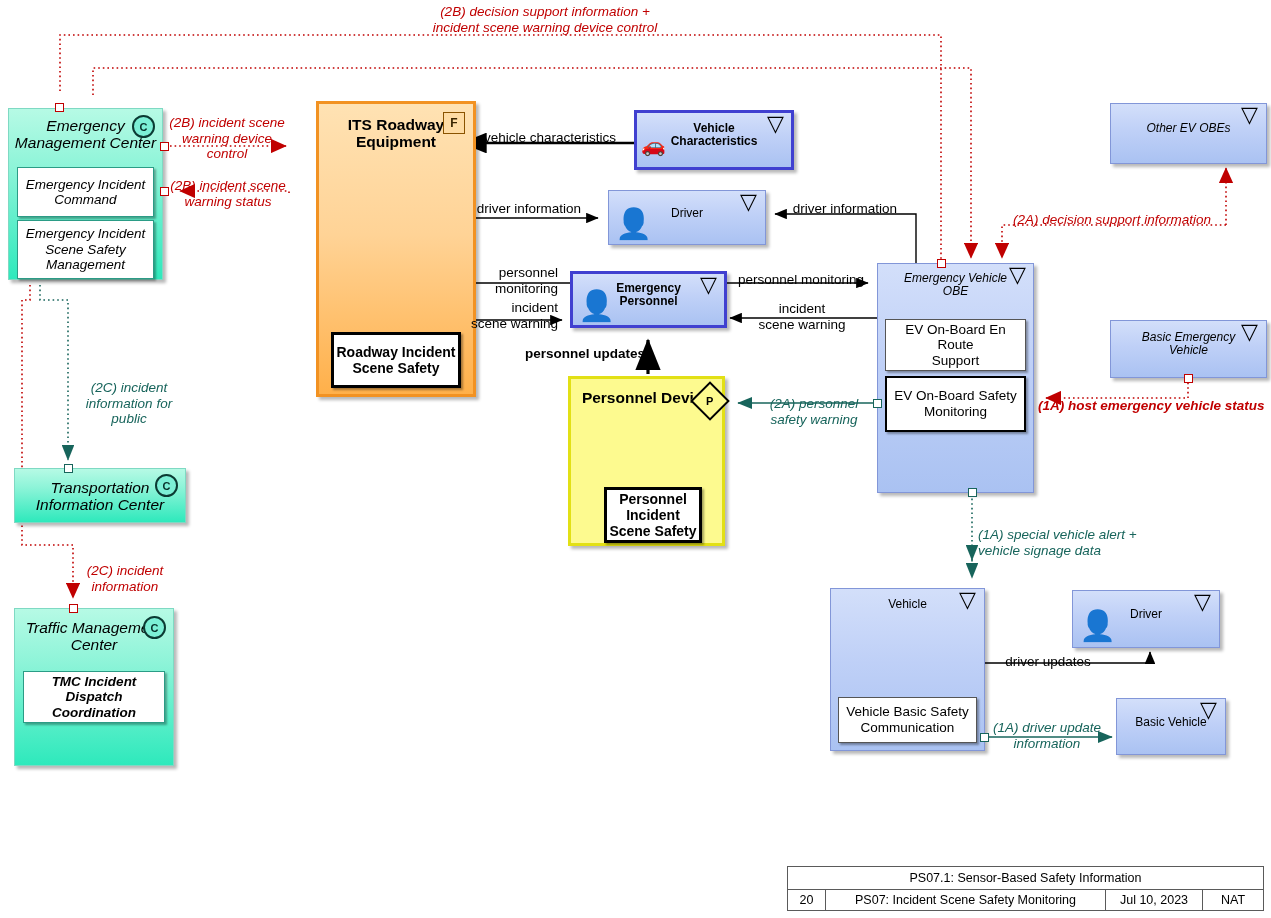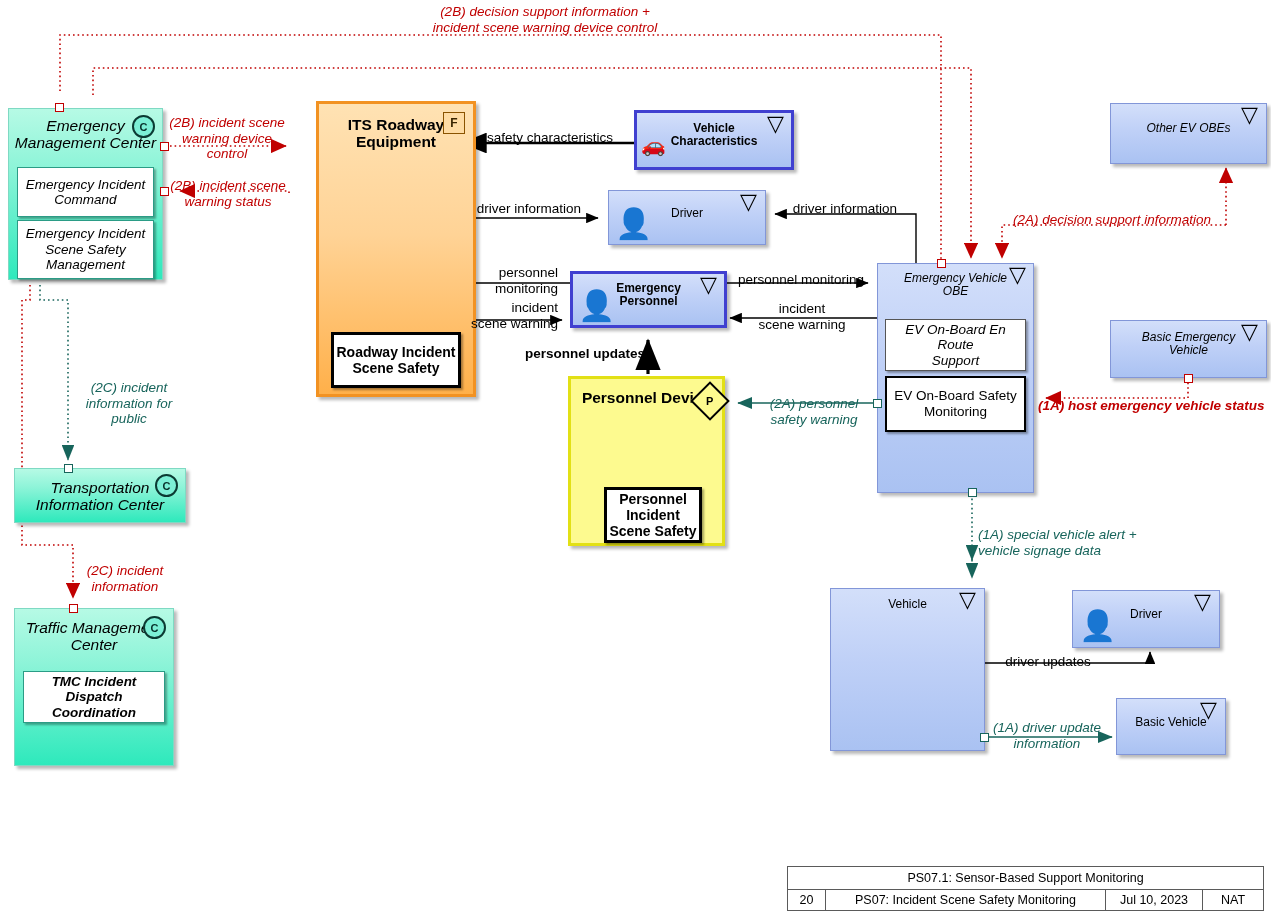--- a/index.html
+++ b/index.html
@@ -31,21 +31,21 @@
   
   .veh{background:linear-gradient(180deg,#d3dffa 0%,#bfd0f7 45%,#aac2f2 100%);
        border:1px solid #8296d8;}
   .veh.strong{border:3px solid #4040d0;}
   .veh .title{font-size:12px;color:#000;}
   .veh.bold .title{font-weight:bold;}
   .veh.ital .title{font-style:italic;}
   .veh .proc{position:absolute;left:7px;right:7px;background:#fff;border:1px solid #555;
        box-shadow:2px 2px 2px rgba(0,0,0,.35);font-size:13.5px;
        display:flex;align-items:center;justify-content:center;text-align:center;line-height:1.15;color:#000;}
-  .veh .proc.ital{font-style:italic;}
+  .veh .proc.ital{}
   .veh .proc.thick{border:2px solid #000;}
 
   
   .pers{background:#fdfa8f;border:3px solid #e2e015;}
   .pers .title{font-weight:bold;font-size:15.5px;color:#000;}
   .pers .proc{position:absolute;background:#fff;border:3px solid #000;
        box-shadow:2px 2px 2px rgba(0,0,0,.35);font-weight:bold;font-size:14px;
        display:flex;align-items:center;justify-content:center;text-align:center;line-height:1.15;color:#000;}
 
   
@@ -271,56 +271,57 @@
 
 <div class="node veh ital" style="left:1110px;top:320px;width:157px;height:58px;">
   <div class="title" style="top:10px;">Basic Emergency<br>Vehicle</div>
   <div class="badge-v" style="right:5px;top:2px;">▽</div>
 </div>
 <div class="port red" style="left:1184px;top:374px;"></div>
 
 <div class="node veh" style="left:830px;top:588px;width:155px;height:163px;">
   <div class="title" style="top:9px;">Vehicle</div>
   <div class="badge-v" style="right:5px;top:2px;">▽</div>
+  <div class="proc" style="top:108px;height:44px;">Vehicle Basic Safety<br>Communication</div>
 </div>
 <div class="port grn" style="left:980px;top:733px;"></div>
 
 <div class="node veh" style="left:1072px;top:590px;width:148px;height:58px;">
   <div class="title" style="top:17px;">Driver</div>
   <div class="badge-v" style="right:5px;top:2px;">▽</div>
   <div class="glyph person" style="left:6px;top:20px;">👤</div>
 </div>
 
 <div class="node veh" style="left:1116px;top:698px;width:110px;height:57px;">
   <div class="title" style="top:17px;">Basic Vehicle</div>
   <div class="badge-v" style="right:5px;top:2px;">▽</div>
 </div>
 
 <div class="lbl red c" style="left:340px;top:4px;width:410px;">(2B) decision support information +<br>incident scene warning device control</div>
 <div class="lbl red c" style="left:163px;top:115px;width:128px;">(2B) incident scene<br>warning device<br>control</div>
 <div class="lbl red c" style="left:163px;top:178px;width:130px;">(2B) incident scene<br>warning status</div>
-<div class="lbl blk c" style="left:468px;top:130px;width:164px;">safety characteristics</div>
+<div class="lbl blk c" style="left:468px;top:130px;width:164px;">vehicle characteristics</div>
 <div class="lbl blk c" style="left:458px;top:201px;width:142px;">driver information</div>
 <div class="lbl blk c" style="left:780px;top:201px;width:130px;">driver information</div>
 <div class="lbl blk r" style="left:455px;top:265px;width:103px;">personnel<br>monitoring</div>
 <div class="lbl blk r" style="left:455px;top:300px;width:103px;">incident<br>scene warning</div>
 <div class="lbl blk c" style="left:730px;top:272px;width:142px;">personnel monitoring</div>
 <div class="lbl blk c" style="left:742px;top:301px;width:120px;">incident<br>scene warning</div>
 <div class="lbl blk c" style="left:514px;top:346px;width:142px;font-weight:bold;">personnel updates</div>
 <div class="lbl grn c" style="left:748px;top:396px;width:132px;">(2A) personnel<br>safety warning</div>
 <div class="lbl red c" style="left:1004px;top:212px;width:216px;">(2A) decision support information</div>
 <div class="lbl red c" style="left:1038px;top:398px;width:224px;font-weight:bold;">(1A) host emergency vehicle status</div>
 <div class="lbl grn l" style="left:978px;top:527px;width:210px;">(1A) special vehicle alert +<br>vehicle signage data</div>
 <div class="lbl grn c" style="left:74px;top:380px;width:110px;">(2C) incident<br>information for<br>public</div>
 <div class="lbl red c" style="left:72px;top:563px;width:106px;">(2C) incident<br>information</div>
 <div class="lbl blk c" style="left:988px;top:654px;width:120px;">driver updates</div>
 <div class="lbl grn c" style="left:982px;top:720px;width:130px;">(1A) driver update<br>information</div>
 
 <div id="titleblock">
-  <div id="tb-top">PS07.1: Sensor-Based Support Monitoring</div>
+  <div id="tb-top">PS07.1: Sensor-Based Safety Information</div>
   <div id="tb-bot">
     <div class="tb-num">20</div>
     <div class="tb-name">PS07: Incident Scene Safety Monitoring</div>
     <div class="tb-date">Jul 10, 2023</div>
     <div class="tb-by">NAT</div>
   </div>
 </div>
 
 </div>
 

